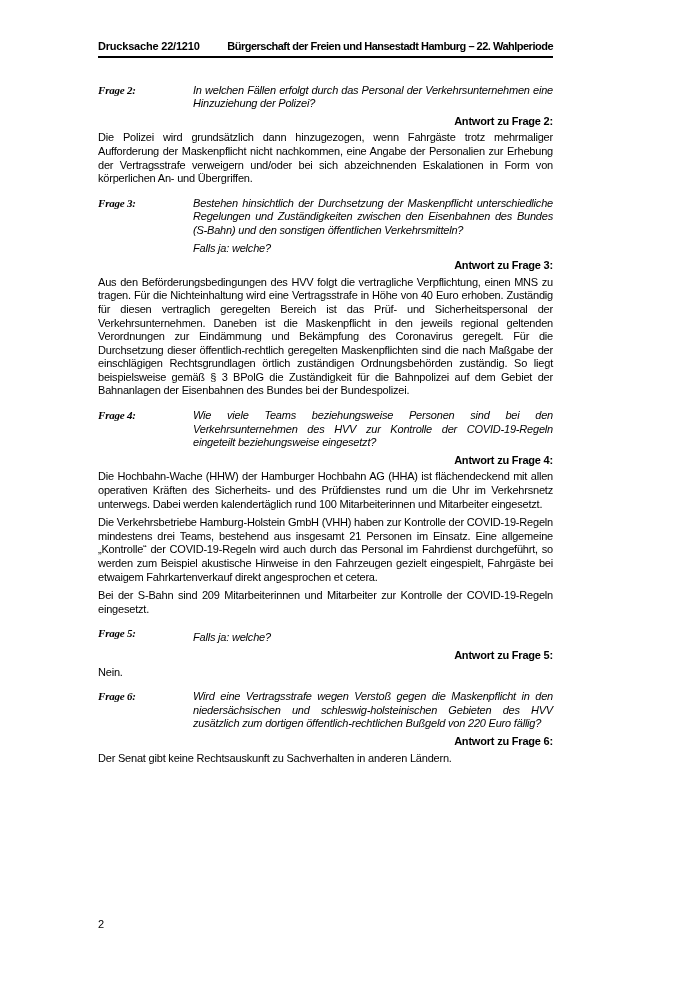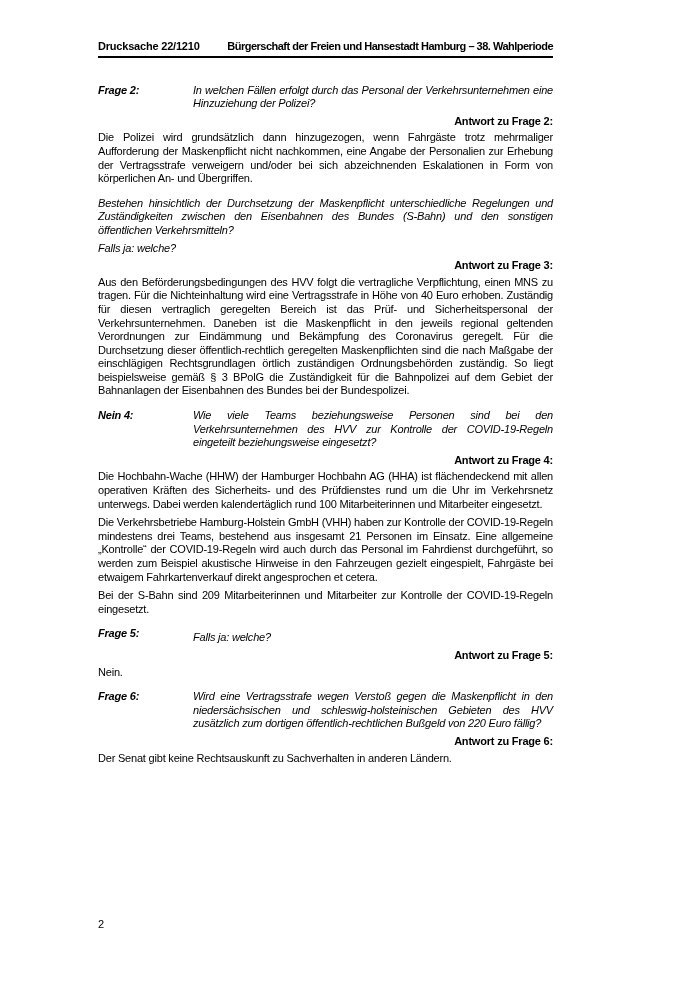--- a/index.html
+++ b/index.html
@@ -21,61 +21,62 @@
     display: flex;
     justify-content: space-between;
     align-items: baseline;
     font-weight: bold;
     border-bottom: 2px solid #000;
     padding-bottom: 2px;
   }
   .doc-header .h-right { white-space: nowrap; letter-spacing: -0.5px; }
   .question { display: flex; margin: 11px 0 4px; }
   .question.first { margin-top: 26px; }
-  .q-label { flex: 0 0 95px; width: 95px; font-weight: bold; font-style: italic; }
+  .q-label { flex: 0 0 95px; width: 95px; font-weight: bold; font-style: italic; font-family: Liberation Serif, serif; }
   .q-col { flex: 1; font-style: italic; }
   .q-main { text-align: justify; hyphens: auto; }
   .falls { margin-top: 4px; }
   .a-head { font-weight: bold; margin: 4px 0 3px; text-align: right; }
   p.para { margin: 0 0 5px; text-align: justify; hyphens: auto; }
   .page-number { position: absolute; left: 98px; top: 918px; }
 </style>
 </head>
 <body>
 
 <div class="page">
 
   <header class="doc-header">
     <span class="h-left">Drucksache 22/1210</span>
-    <span class="h-right">Bürgerschaft der Freien und Hansestadt Hamburg – 38. Wahlperiode</span>
+    <span class="h-right">Bürgerschaft der Freien und Hansestadt Hamburg – 22. Wahlperiode</span>
   </header>
 
   <section>
     <div class="question first">
       <span class="q-label">Frage 2:</span>
       <span class="q-col q-main">In welchen Fällen erfolgt durch das Personal der Verkehrsunternehmen eine Hinzuziehung der Polizei?</span>
     </div>
     <div class="a-head">Antwort zu Frage 2:</div>
     <p class="para">Die Polizei wird grundsätzlich dann hinzugezogen, wenn Fahrgäste trotz mehrmaliger Aufforderung der Maskenpflicht nicht nachkommen, eine Angabe der Personalien zur Erhebung der Vertragsstrafe verweigern und/oder bei sich abzeichnenden Eskalationen in Form von körperlichen An- und Übergriffen.</p>
   </section>
 
   <section>
     <div class="question">
+      <span class="q-label">Frage 3:</span>
       <span class="q-col">
         <span class="q-main" style="display:block">Bestehen hinsichtlich der Durchsetzung der Maskenpflicht unterschiedliche Regelungen und Zuständigkeiten zwischen den Eisenbahnen des Bundes (S-Bahn) und den sonstigen öffentlichen Verkehrsmitteln?</span>
         <span class="falls" style="display:block">Falls ja: welche?</span>
       </span>
     </div>
     <div class="a-head">Antwort zu Frage 3:</div>
     <p class="para">Aus den Beförderungsbedingungen des HVV folgt die vertragliche Verpflichtung, einen MNS zu tragen. Für die Nichteinhaltung wird eine Vertragsstrafe in Höhe von 40 Euro erhoben. Zuständig für diesen vertraglich geregelten Bereich ist das Prüf- und Sicherheitspersonal der Verkehrsunternehmen. Daneben ist die Maskenpflicht in den jeweils regional geltenden Verordnungen zur Eindämmung und Bekämpfung des Coronavirus geregelt. Für die Durchsetzung dieser öffentlich-rechtlich geregelten Maskenpflichten sind die nach Maßgabe der einschlägigen Rechtsgrundlagen örtlich zuständigen Ordnungsbehörden zuständig. So liegt beispielsweise gemäß § 3 BPolG die Zuständigkeit für die Bahnpolizei auf dem Gebiet der Bahnanlagen der Eisenbahnen des Bundes bei der Bundespolizei.</p>
   </section>
 
   <section>
     <div class="question">
-      <span class="q-label">Nein 4:</span>
+      <span class="q-label">Frage 4:</span>
       <span class="q-col q-main">Wie viele Teams beziehungsweise Personen sind bei den Verkehrsunternehmen des HVV zur Kontrolle der COVID-19-Regeln eingeteilt beziehungsweise eingesetzt?</span>
     </div>
     <div class="a-head">Antwort zu Frage 4:</div>
     <p class="para">Die Hochbahn-Wache (HHW) der Hamburger Hochbahn AG (HHA) ist flächendeckend mit allen operativen Kräften des Sicherheits- und des Prüfdienstes rund um die Uhr im Verkehrsnetz unterwegs. Dabei werden kalendertäglich rund 100 Mitarbeiterinnen und Mitarbeiter eingesetzt.</p>
     <p class="para">Die Verkehrsbetriebe Hamburg-Holstein GmbH (VHH) haben zur Kontrolle der COVID-19-Regeln mindestens drei Teams, bestehend aus insgesamt 21 Personen im Einsatz. Eine allgemeine „Kontrolle“ der COVID-19-Regeln wird auch durch das Personal im Fahrdienst durchgeführt, so werden zum Beispiel akustische Hinweise in den Fahrzeugen gezielt eingespielt, Fahrgäste bei etwaigem Fahrkartenverkauf direkt angesprochen et cetera.</p>
     <p class="para">Bei der S-Bahn sind 209 Mitarbeiterinnen und Mitarbeiter zur Kontrolle der COVID-19-Regeln eingesetzt.</p>
   </section>
 
   <section>
     <div class="question">

